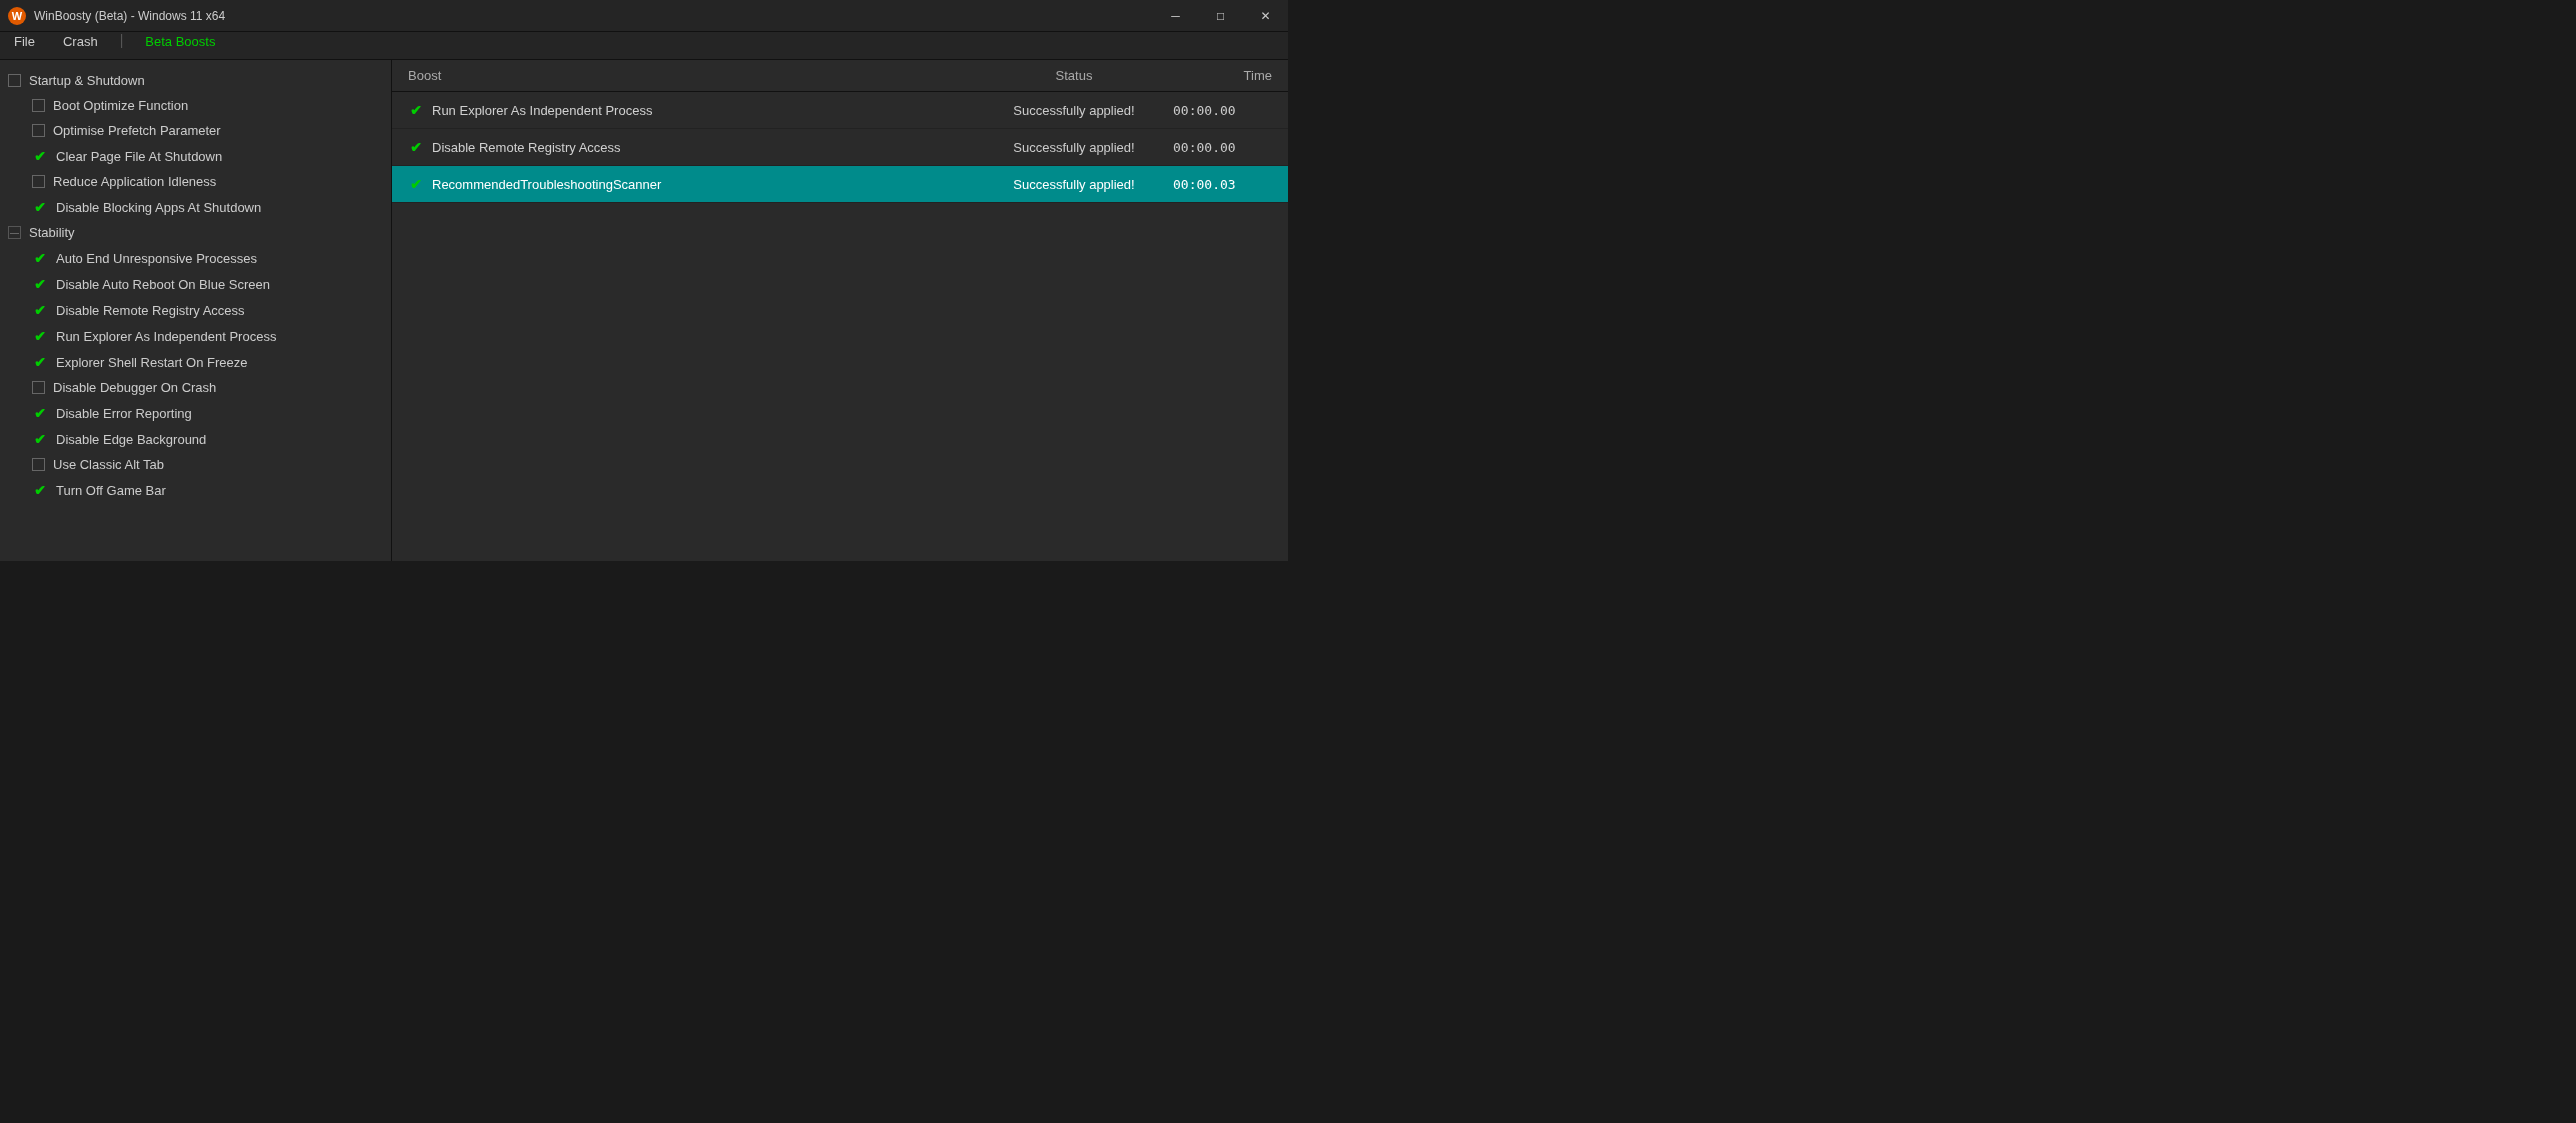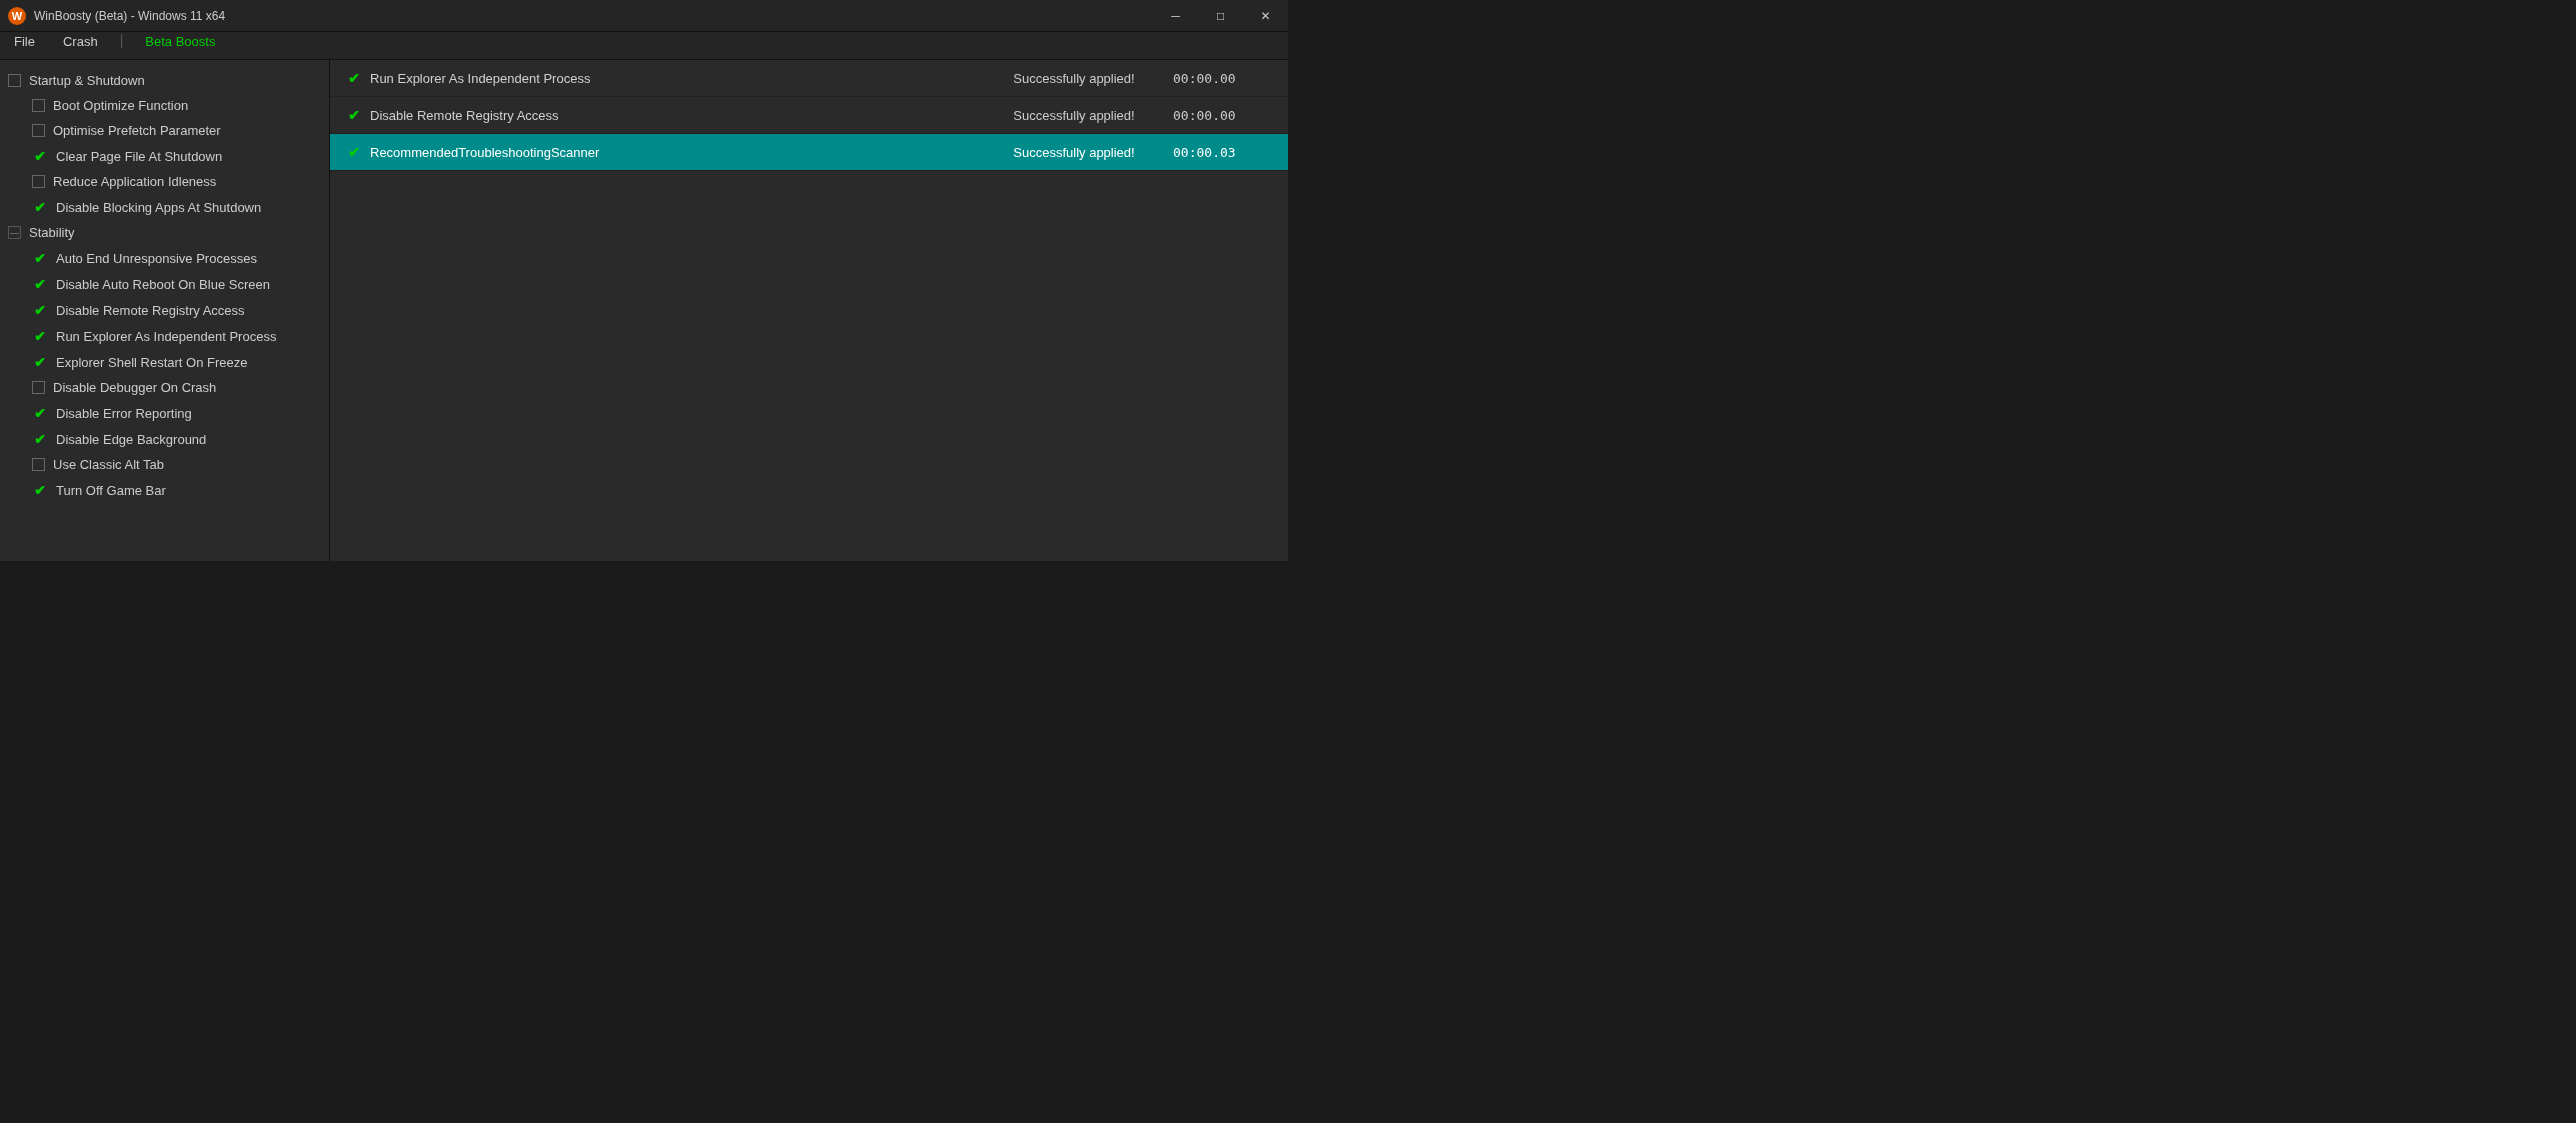--- a/index.html
+++ b/index.html
@@ -81,21 +81,21 @@
     .menu-item.accent { color: #00cc00; font-weight: 500; }
 
     
     .main-container {
       display: flex;
       height: calc(561px - 32px - 28px);
     }
 
     
     .left-panel {
-      width: 330px;
+      width: 392px;
       background: #2a2a2a;
       overflow: hidden;
       display: flex;
       flex-direction: column;
       border-right: 1px solid #111;
       position: relative;
     }
     .left-panel-scroll {
       overflow-y: auto;
       flex: 1;
@@ -326,20 +326,25 @@
       <div class="list-item indented">
         <span class="green-check">✔</span>
         <span>Turn Off Game Bar</span>
       </div>
 
     </div>
   </div>
 
   <div class="right-panel">
 
+    <div class="table-header">
+      <div class="col-boost">Boost</div>
+      <div class="col-status">Status</div>
+      <div class="col-time">Time</div>
+    </div>
 
     <div class="table-row">
       <div class="row-boost">
         <span class="green-check">✔</span>
         <span>Run Explorer As Independent Process</span>
       </div>
       <div class="row-status">Successfully applied!</div>
       <div class="row-time">00:00.00</div>
     </div>
 

